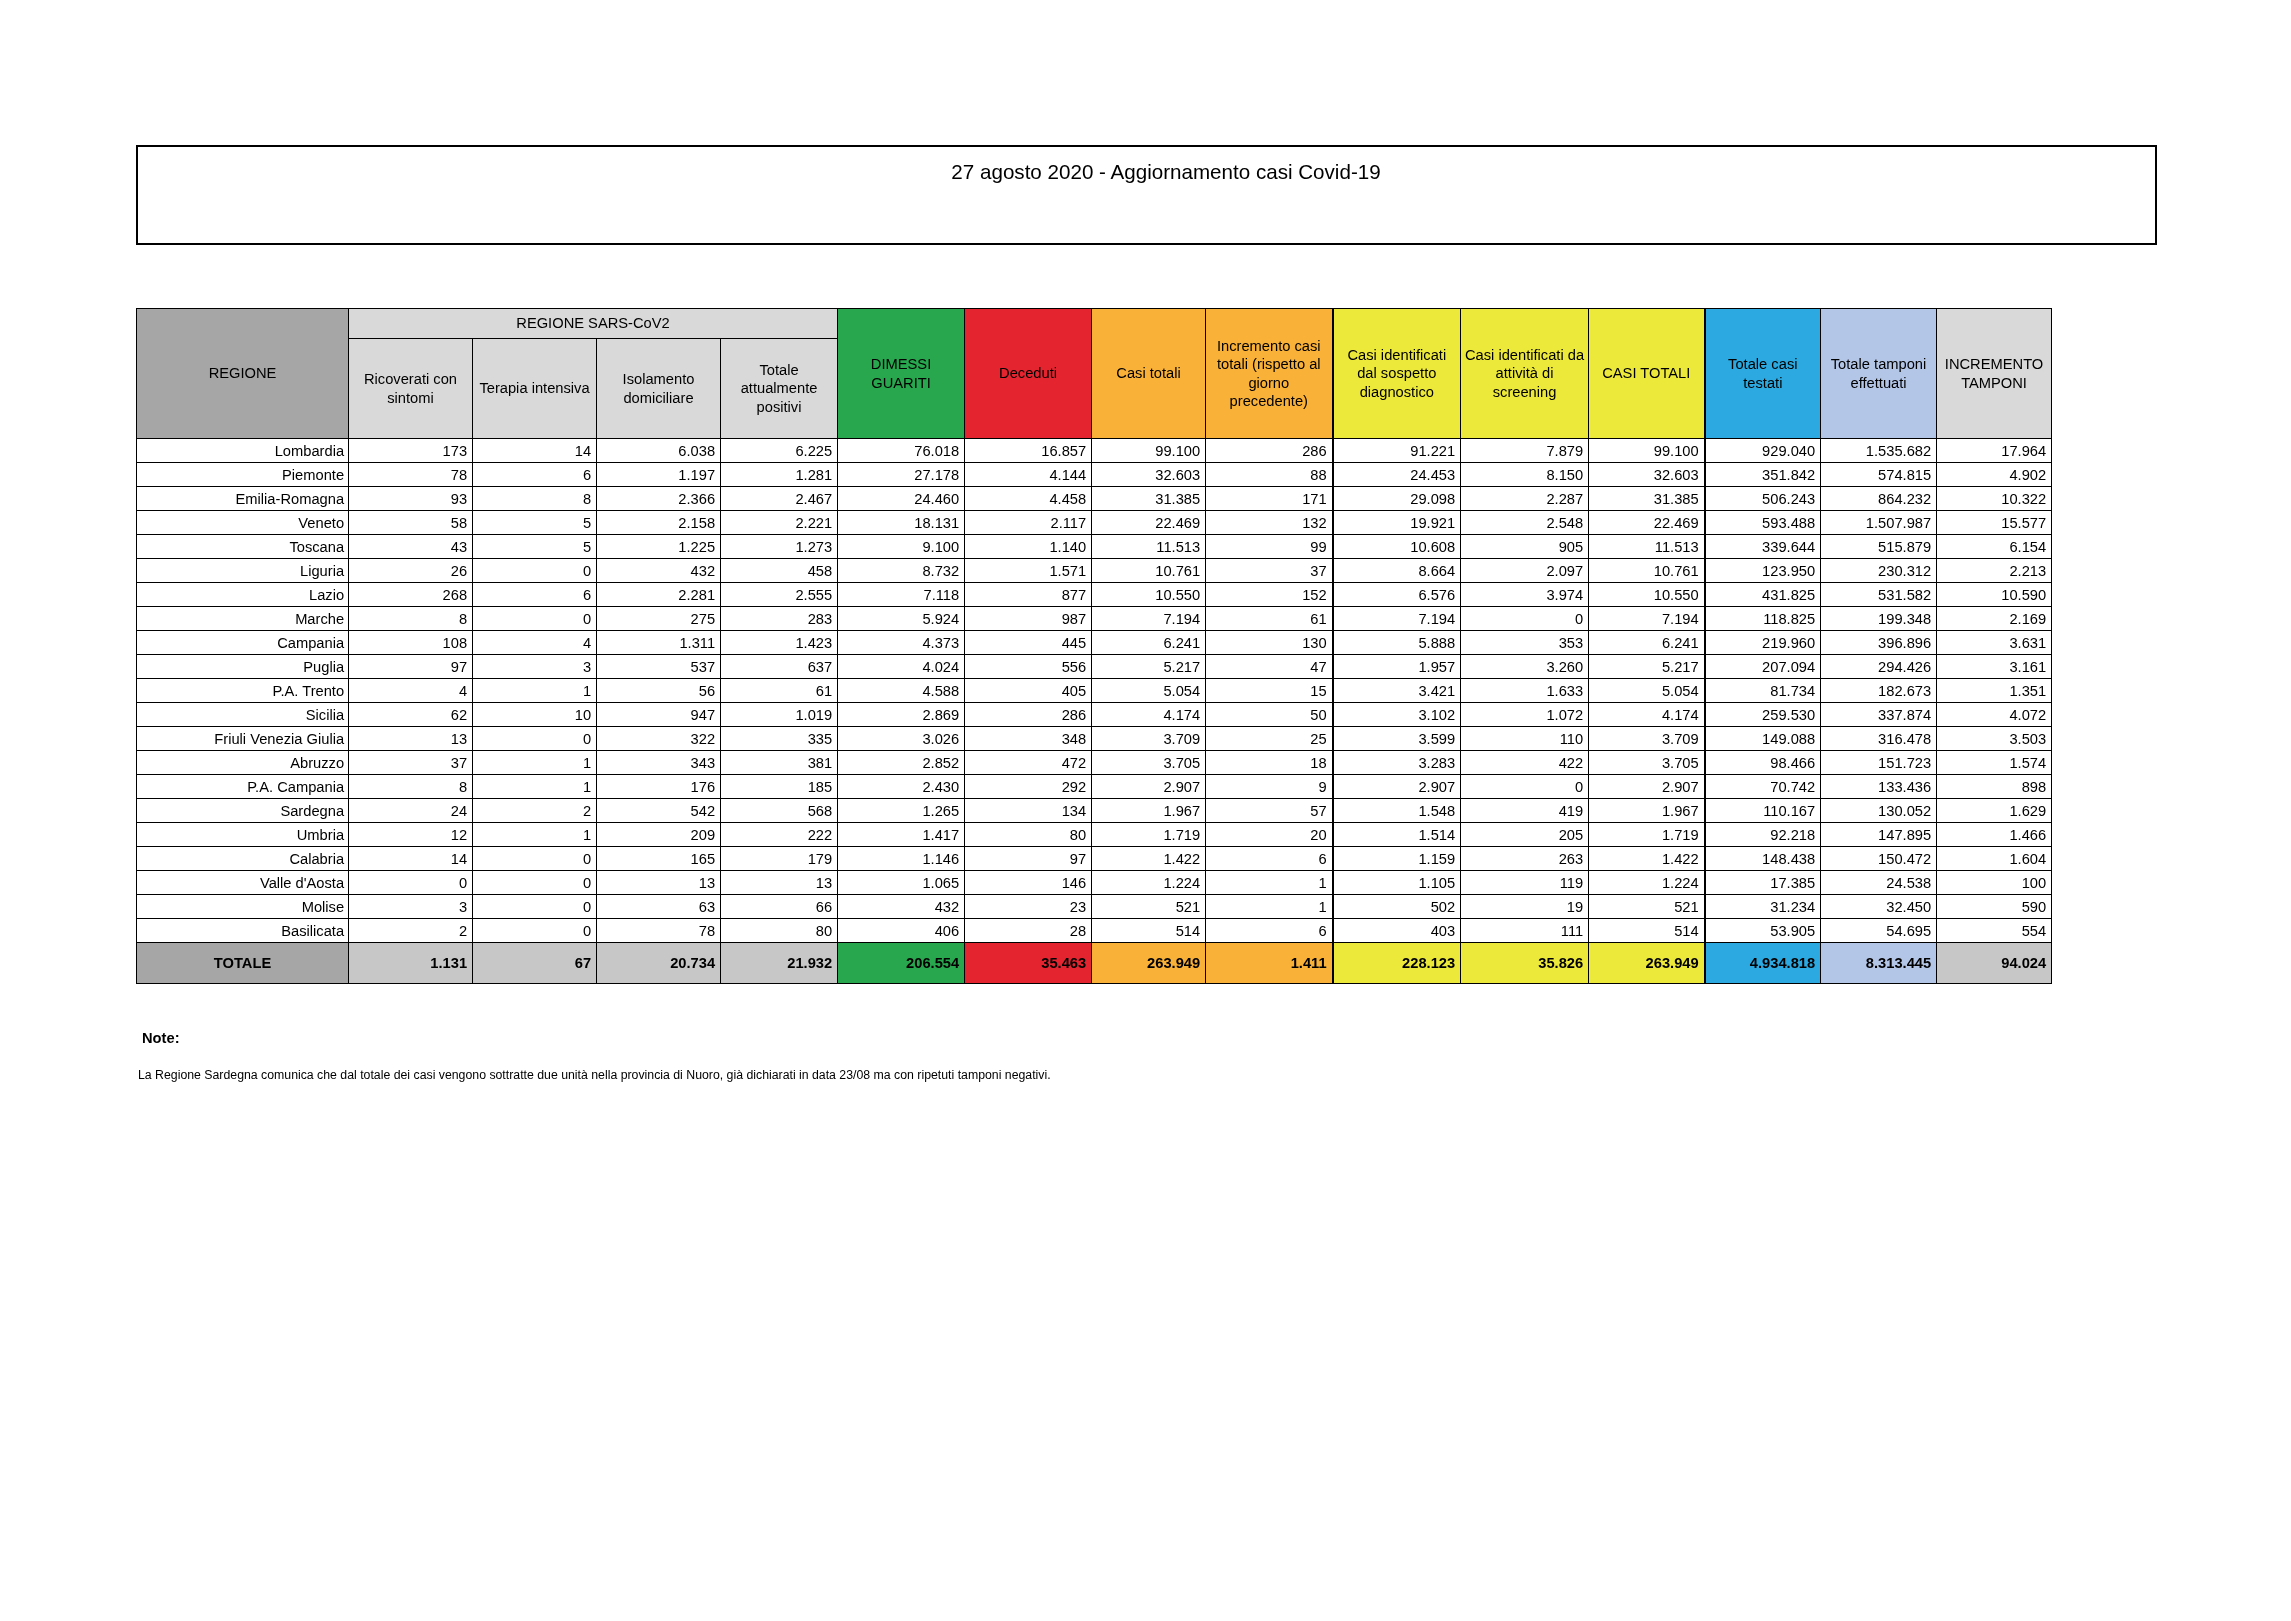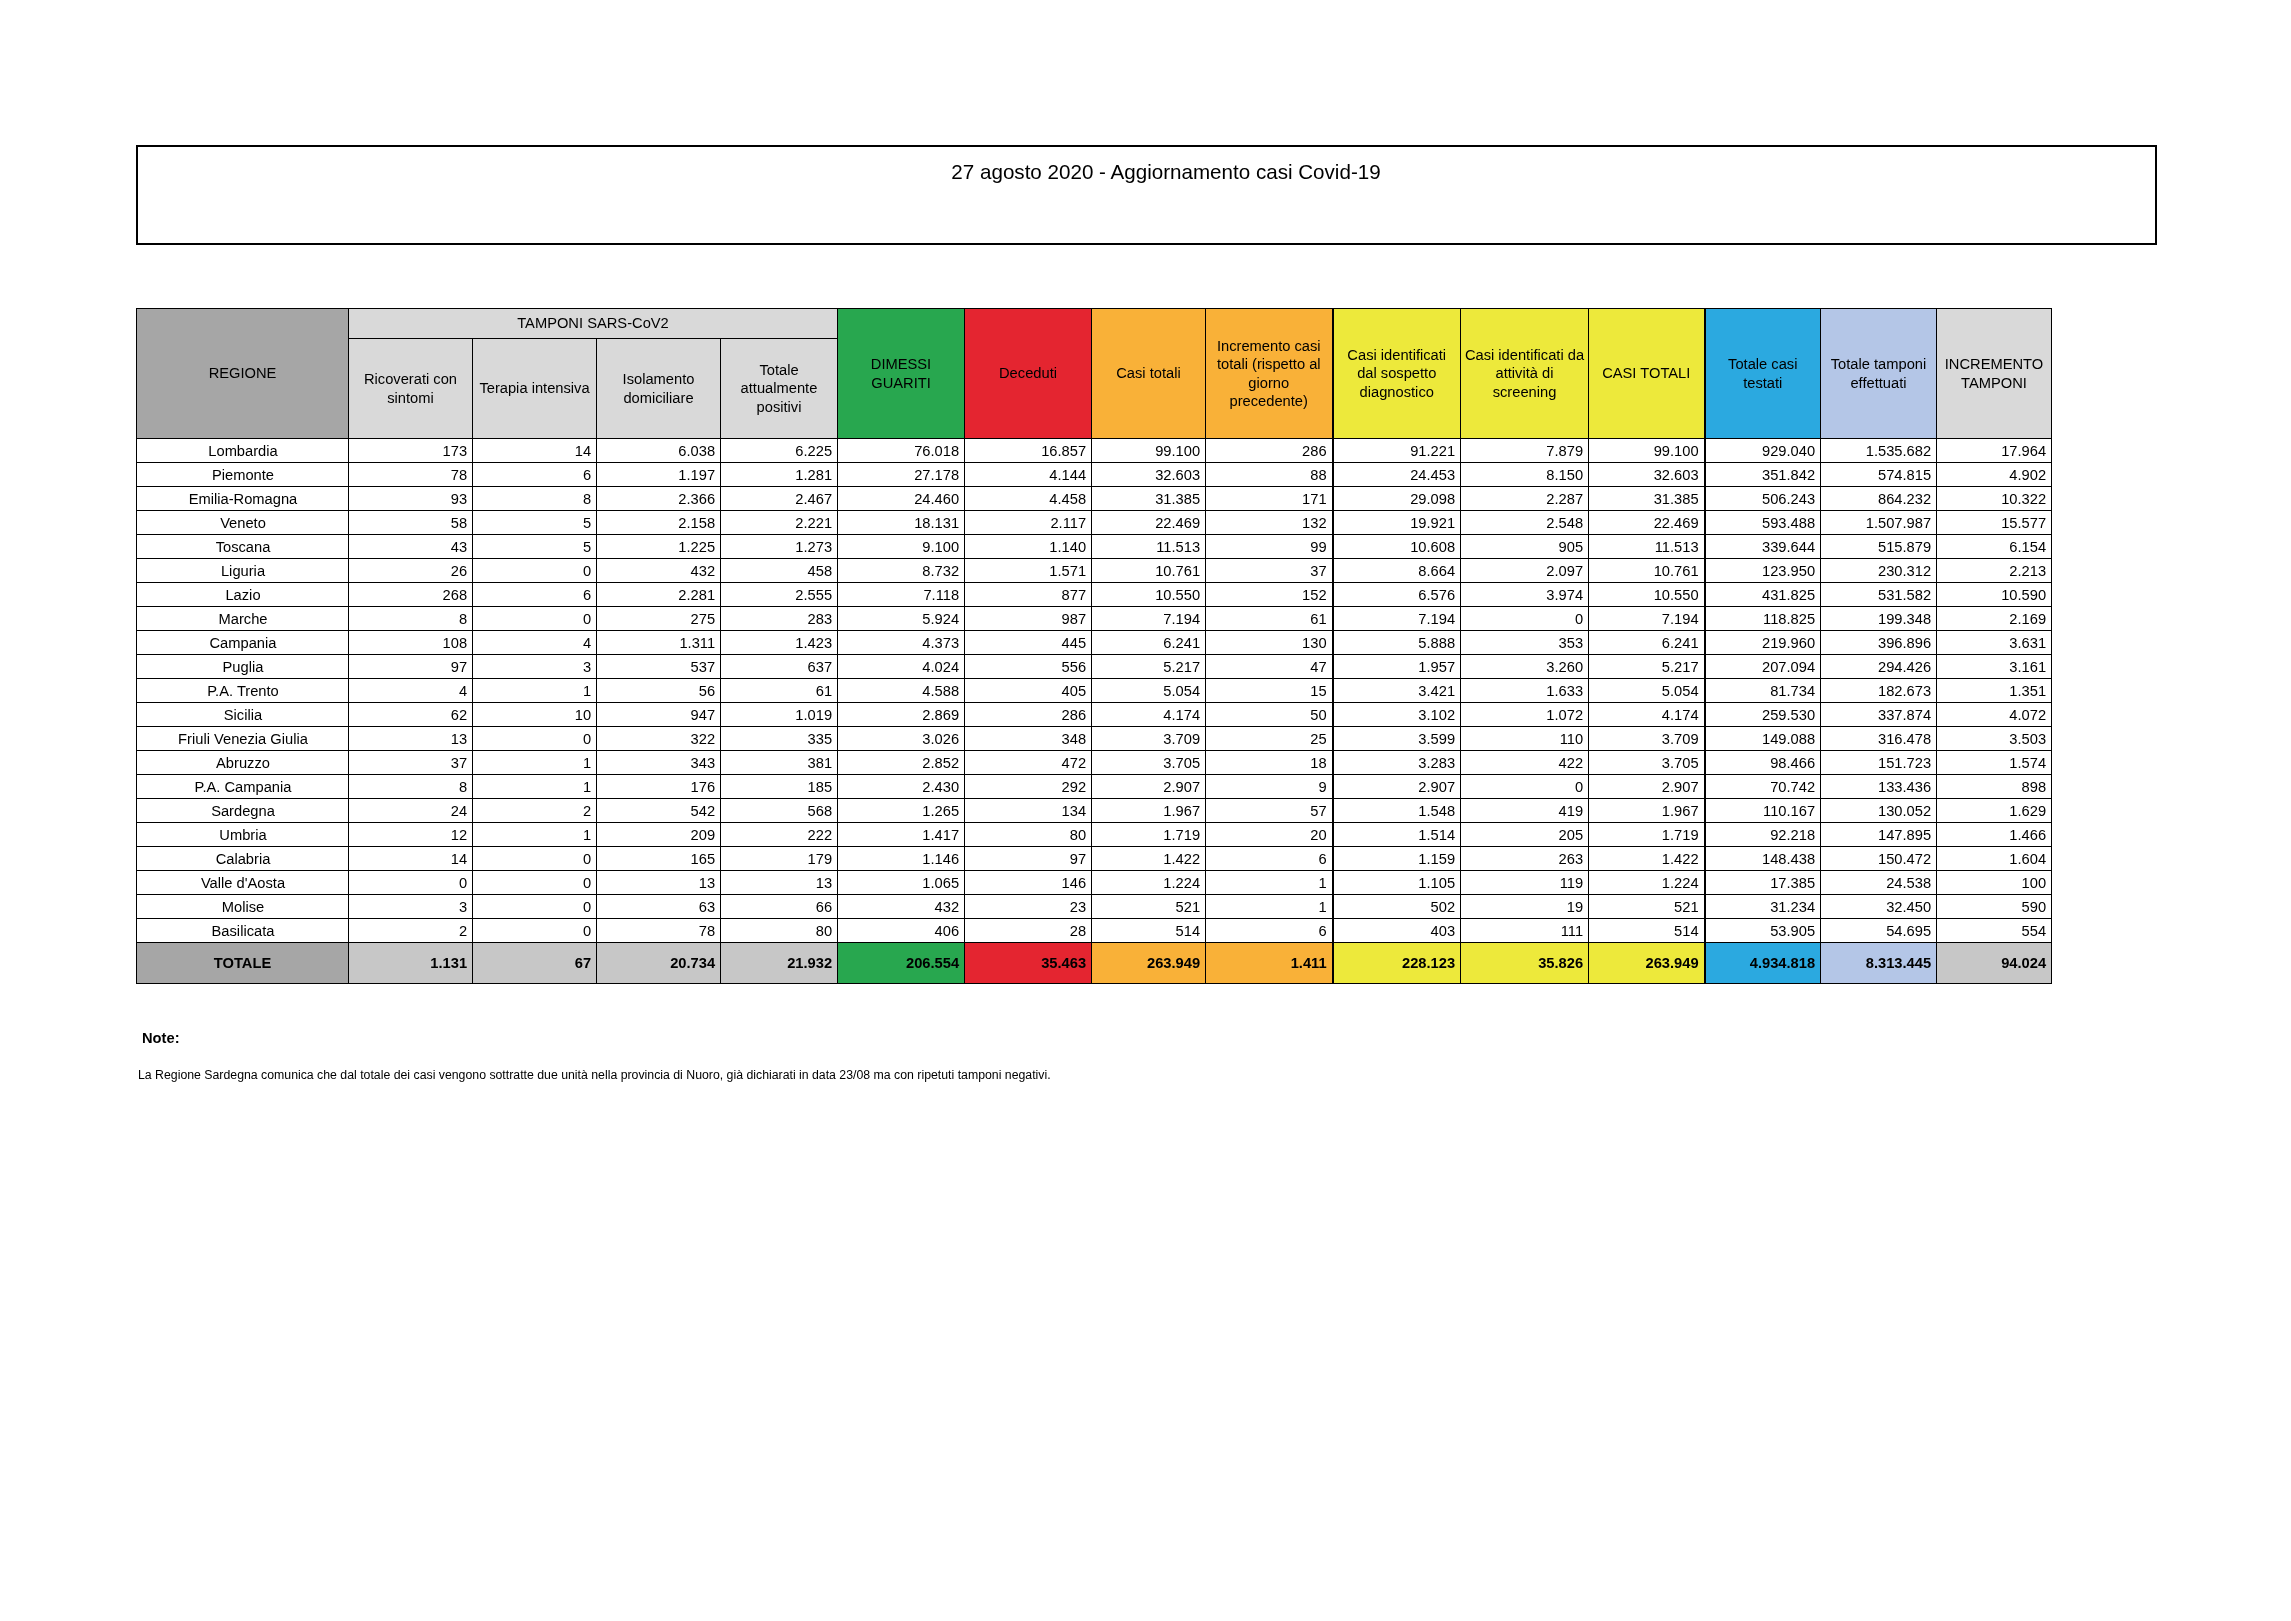--- a/index.html
+++ b/index.html
@@ -27,21 +27,21 @@
   .hd-green{background:var(--green);}
   .hd-red{background:var(--red);margin-left:36px;}
   .hd-orange{background:var(--orange);}
   .hd-yellow{background:var(--yellow);}
   .hd-blue{background:var(--blue);}
   .hd-peri{background:var(--light_blue);}
   .thickL{border-left:2.9px solid var(--border) !important;}
 
   #covid-table tbody tr{height:24px;}
   #covid-table tbody td{font-size:14.7px;background:#fff;}
-  td.region{text-align:center;padding:0 3.9px 0 4.9px;}
+  td.region{text-align:right;padding:0 3.9px 0 4.9px;}
   td.num{text-align:right;padding:0 4.9px 0 2px;}
 
   tr.totale-row{height:27.4px;}
   tr.totale-row td{font-weight:bold;font-size:14.7px;border-bottom:2.9px solid var(--border);}
   .t-graydark{background:var(--gray_dark);}
   .t-graymid{background:var(--gray_totale);}
   .t-green{background:var(--green);}
   .t-red{background:var(--red);}
   .t-orange{background:var(--orange);}
   .t-yellow{background:var(--yellow);}
@@ -76,21 +76,21 @@
       <col style="width:128px">
         <col style="width:128px">
         <col style="width:116px">
       <col style="width:116px">
         <col style="width:116px">
         <col style="width:115px">
     </colgroup>
     <thead>
       <tr class="hrow1">
         <th rowspan="2" class="hd-graydark bold">REGIONE</th>
-        <th colspan="4" class="group-hd bold">TAMPONI SARS-CoV2</th>
+        <th colspan="4" class="group-hd bold">REGIONE SARS-CoV2</th>
         <th rowspan="2" class="hd-green">DIMESSI GUARITI</th>
         <th rowspan="2" class="hd-red">Deceduti</th>
         <th rowspan="2" class="hd-orange">Casi totali</th>
         <th rowspan="2" class="hd-orange">Incremento casi totali (rispetto al giorno precedente)</th>
         <th rowspan="2" class="hd-yellow thickL">Casi identificati dal sospetto diagnostico</th>
         <th rowspan="2" class="hd-yellow">Casi identificati da attività di screening</th>
         <th rowspan="2" class="hd-yellow">CASI TOTALI</th>
         <th rowspan="2" class="hd-blue thickL">Totale casi testati</th>
         <th rowspan="2" class="hd-peri">Totale tamponi effettuati</th>
         <th rowspan="2" class="hd-graylight">INCREMENTO TAMPONI</th>

